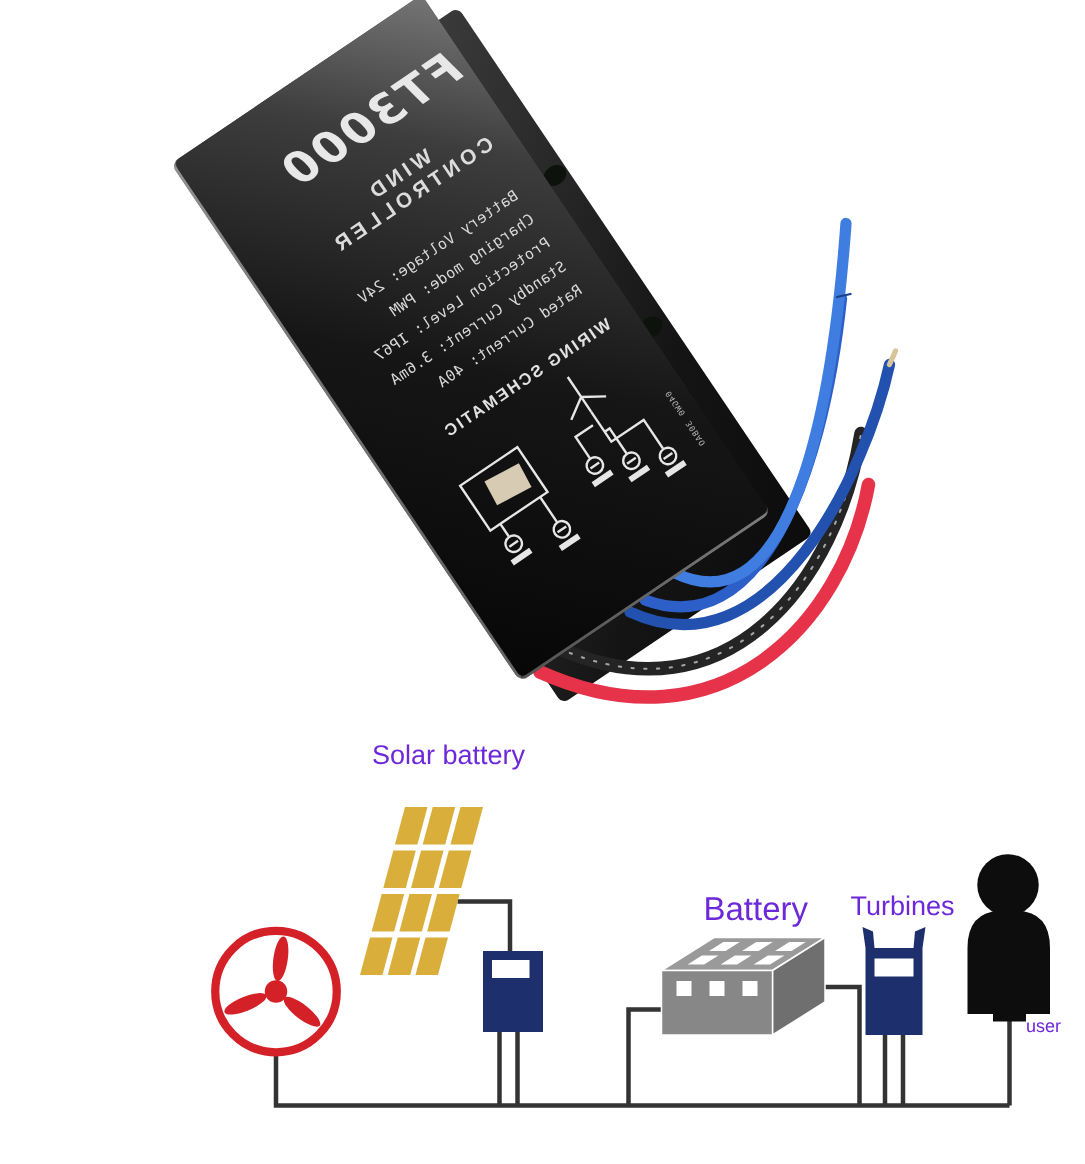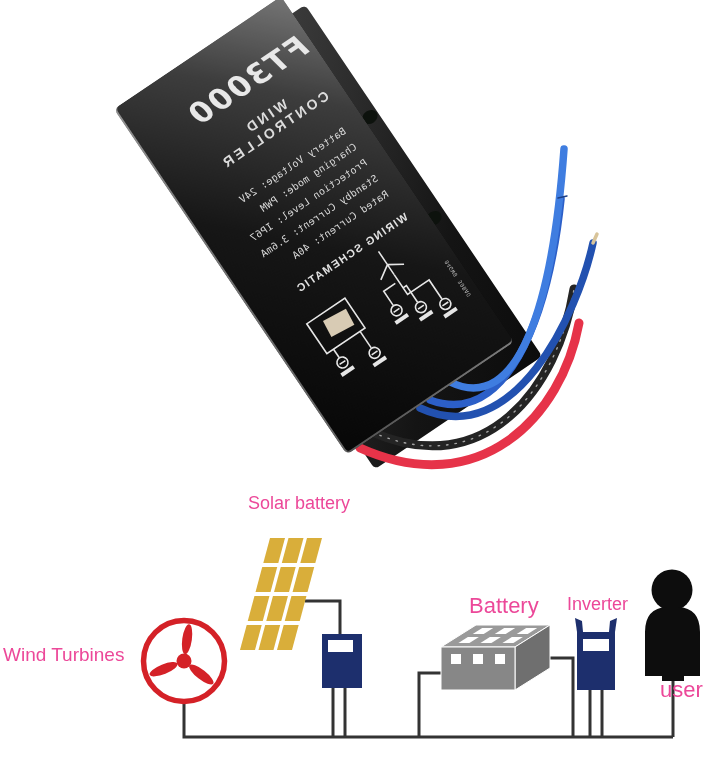--- a/index.html
+++ b/index.html
@@ -25,21 +25,21 @@
   .dev-title{margin-top:14px;text-align:center;width:160px;
     font-size:14px;font-weight:bold;letter-spacing:3px;word-spacing:8px;color:#dcdcdc;}
   .dev-specs{margin-top:22px;margin-left:22px;font-family:"DejaVu Sans Mono",monospace;
     font-size:10px;line-height:19px;letter-spacing:.3px;color:#d9d9d9;white-space:nowrap;}
   .dev-wiring{margin-top:14px;width:170px;text-align:center;
     font-size:11px;font-weight:bold;letter-spacing:1.5px;color:#e2e2e2;}
   .stamp{position:absolute;font-size:5.5px;color:#cfcfcf;opacity:.85;
     font-family:"DejaVu Sans Mono",monospace;transform:rotate(90deg);letter-spacing:.5px;}
 
   
-  .dlabel{position:absolute;color:#ec4899;z-index:4;white-space:nowrap;}
+  .dlabel{position:absolute;color:#6d28d9;z-index:4;white-space:nowrap;}
 </style>
 </head>
 <body>
 
 <div class="stage">
 
   <div class="abs backplate"></div>
 
   <svg class="abs wires-svg" width="723" height="776" viewBox="0 0 723 776">
 
@@ -174,17 +174,16 @@
       <rect x="583" y="639" width="26" height="12" fill="#ffffff"></rect>
     </g>
 
     <g fill="#0d0d0d">
       <circle cx="672" cy="590" r="20.5"></circle>
       <path d="M645,676 L645,632 Q645,608 667,607 L678,607 Q700,608 700,632 L700,676 L684,676 L684,681 L662,681 L662,676 Z"></path>
     </g>
   </svg>
 
   <div class="dlabel" style="left:248px;top:493px;font-size:18px">Solar battery</div>
-  <div class="dlabel" style="left:3px;top:644px;font-size:19px">Wind Turbines</div>
   <div class="dlabel" style="left:469px;top:593px;font-size:22px">Battery</div>
-  <div class="dlabel" style="left:567px;top:594px;font-size:18px">Inverter</div>
-  <div class="dlabel" style="left:660px;top:677px;font-size:22px">user</div>
+  <div class="dlabel" style="left:567px;top:594px;font-size:18px">Turbines</div>
+  <div class="dlabel" style="left:684px;top:677px;font-size:12px">user</div>
 </div>
 
 </body></html>

